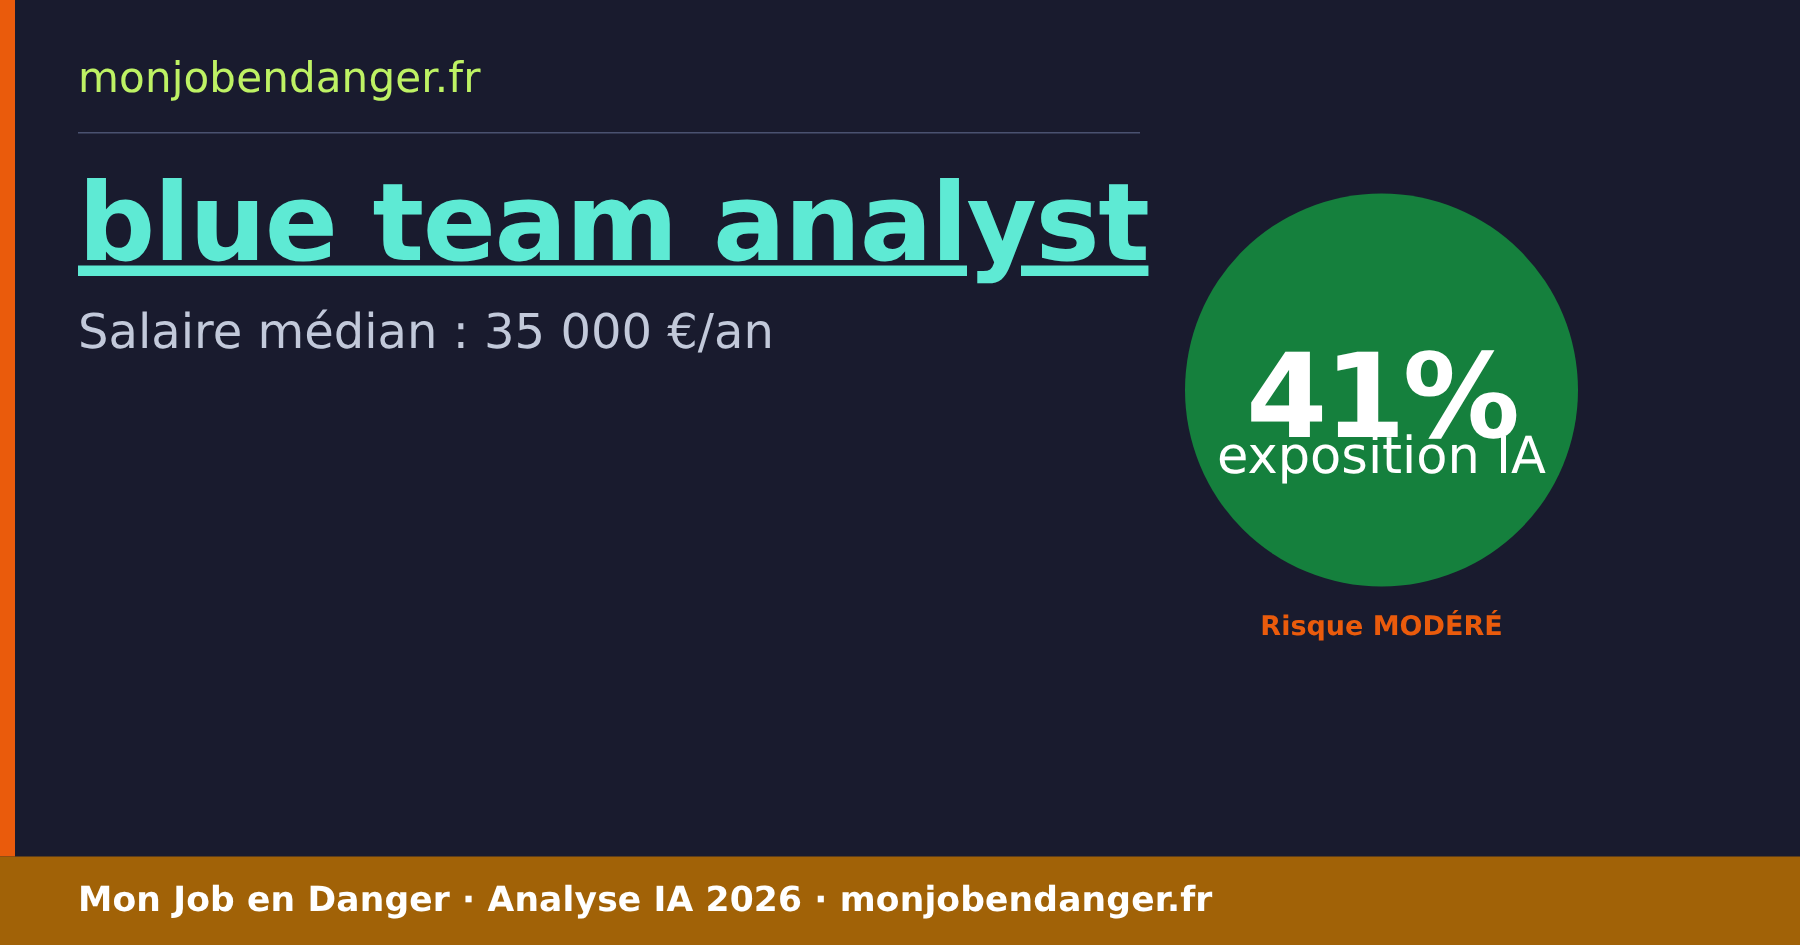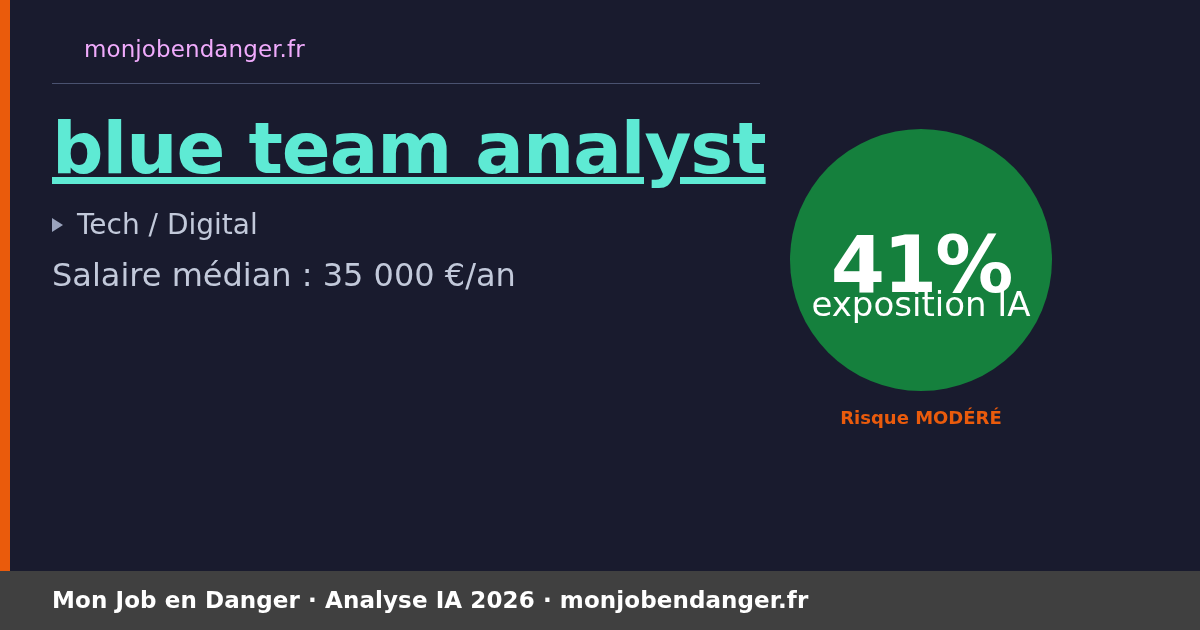--- a/index.html
+++ b/index.html
@@ -34,27 +34,26 @@
   }
 
   
   .site-header {
     position: absolute;
     left: 52px;
     top: 38px;
     width: 708px;
   }
   .site-domain {
-    font-size: 23px;
-    font-weight: 400;
-    color: #f0abfc;
+    font-size: 28px;
+    font-weight: 400;
+    color: #bef264;
     letter-spacing: 0.1px;
     line-height: 1;
     white-space: nowrap;
-    margin-left: 32px;
   }
   .header-rule {
     margin-top: 22px;
     height: 1px;
     width: 708px;
     background: #4a5270;
   }
 
   
   .job-block {
@@ -149,21 +148,21 @@
     white-space: nowrap;
   }
 
   
   .card-footer {
     position: absolute;
     left: 0;
     bottom: 0;
     width: 1200px;
     height: 59px;
-    background: #404040;
+    background: #a16207;
     display: flex;
     align-items: center;
   }
   .footer-text {
     margin-left: 52px;
     font-size: 23px;
     font-weight: 700;
     color: #ffffff;
     line-height: 1;
     letter-spacing: 0.1px;
@@ -178,24 +177,20 @@
   <div class="accent-rail"></div>
 
   <div class="site-header">
     <div class="site-domain">monjobendanger.fr</div>
     <div class="header-rule"></div>
   </div>
 
   <div class="job-block">
     <h1 class="job-title">blue team analyst</h1>
 
-    <div class="job-sector">
-      <span class="sector-caret"></span>
-      <span class="sector-label">Tech / Digital</span>
-    </div>
 
     <div class="job-salary">Salaire médian : 35 000 €/an</div>
   </div>
 
   <div class="risk-gauge">
     <div class="gauge-disc">
       <div class="gauge-percent">41%</div>
       <div class="gauge-caption">exposition IA</div>
     </div>
     <div class="risk-level">Risque MODÉRÉ</div>

